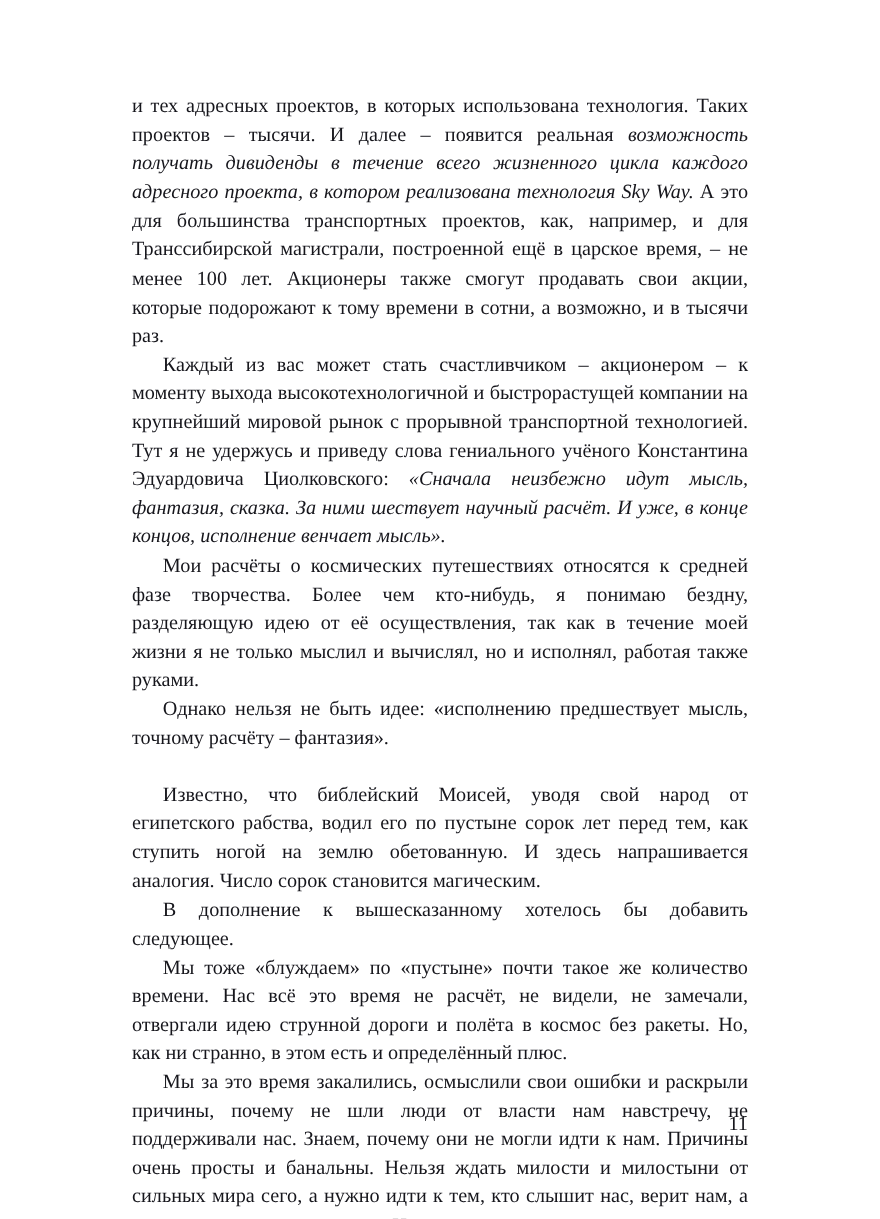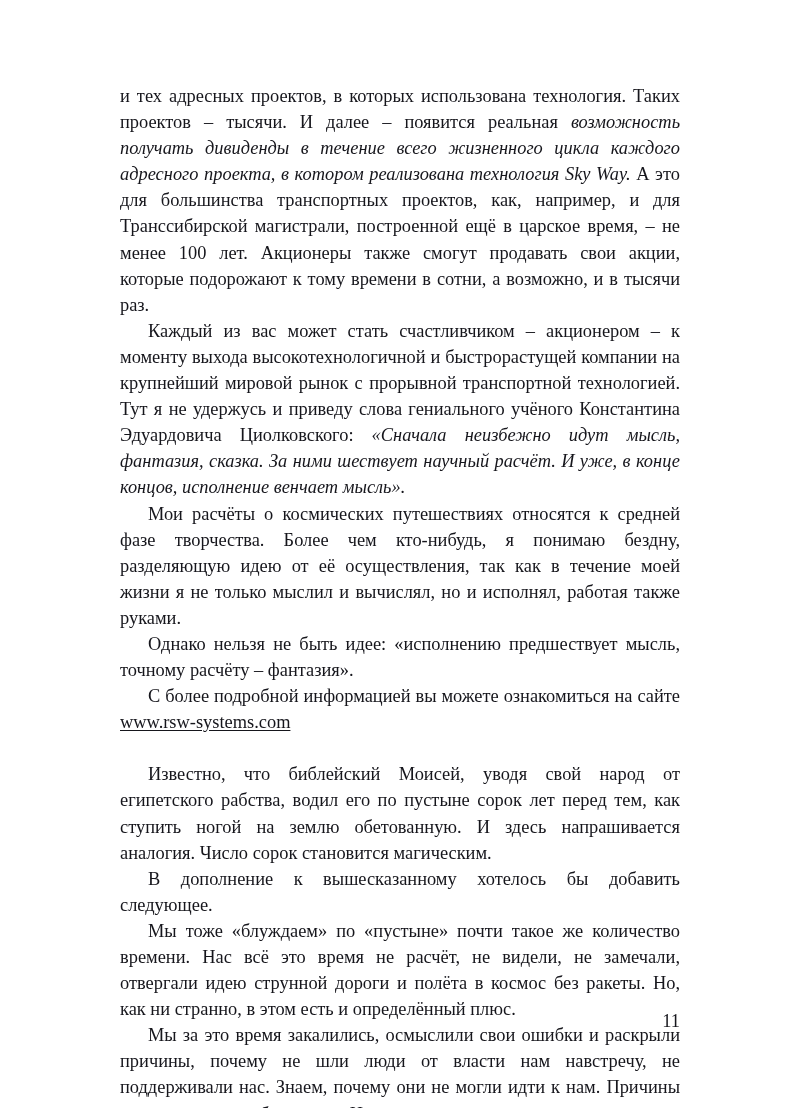--- a/index.html
+++ b/index.html
@@ -68,21 +68,20 @@
   <div class="text-column">
 
     <p class="para no-indent"><span>и тех адресных проектов, в которых использована технология. Таких проектов – тысячи. И далее – появится реальная  </span><em class="it">возможность получать дивиденды в течение всего жизненного цикла каждого адресного проекта, в котором реализована технология Sky Way.</em><span> А это для большинства транспортных проектов, как, например, и для Транссибирской магистрали, построенной ещё в царское время, – не менее 100 лет. Акционеры также смогут продавать свои акции, которые подорожают к тому времени в сотни, а возможно, и в тысячи раз.</span></p>
 
     <p class="para"><span>Каждый из вас может стать счастливчиком – акционером – к моменту выхода высокотехнологичной и быстрорастущей компании на крупнейший мировой рынок с прорывной транспортной технологией. Тут я не удержусь и приведу слова гениального учёного Константина Эдуардовича Циолковского: </span><em class="it">«Сначала неизбежно идут мысль, фантазия, сказка. За ними шествует научный расчёт. И уже, в конце концов, исполнение венчает мысль».</em></p>
 
     <p class="para"><span>Мои расчёты о космических путешествиях относятся к средней фазе творчества. Более чем кто-нибудь, я понимаю бездну, разделяющую идею от её осуществления, так как в течение моей жизни я не только мыслил и вычислял, но и исполнял, работая также руками.</span></p>
 
     <p class="para"><span>Однако нельзя не быть идее: «исполнению предшествует мысль, точному расчёту – фантазия».</span></p>
 
-    <p class="para"><span>С более подробной информацией вы можете ознакомиться на сайте </span><span class="url-link">www.rsw-systems.com</span></p>
 
     <div class="spacer-block"></div>
 
     <p class="para"><span>Известно, что библейский Моисей, уводя свой народ от египетского рабства, водил его по пустыне сорок лет перед тем, как ступить ногой на землю обетованную. И здесь напрашивается аналогия. Число сорок становится магическим.</span></p>
 
     <p class="para"><span>В дополнение к вышесказанному хотелось бы добавить следующее.</span></p>
 
     <p class="para"><span>Мы тоже «блуждаем» по «пустыне» почти такое же количество времени. Нас всё это время не расчёт, не видели, не замечали, отвергали идею струнной дороги и полёта в космос без ракеты. Но, как ни странно, в этом есть и определённый плюс.</span></p>
 
     <p class="para"><span>Мы за это время закалились, осмыслили свои ошибки и раскрыли причины, почему не шли люди от власти нам навстречу, не поддерживали нас. Знаем, почему они не могли идти к нам. Причины очень просты и банальны. Нельзя ждать милости и милостыни от сильных мира сего, а нужно идти к тем, кто слышит нас, верит нам,  а таковым является только он – Народ.</span></p>

